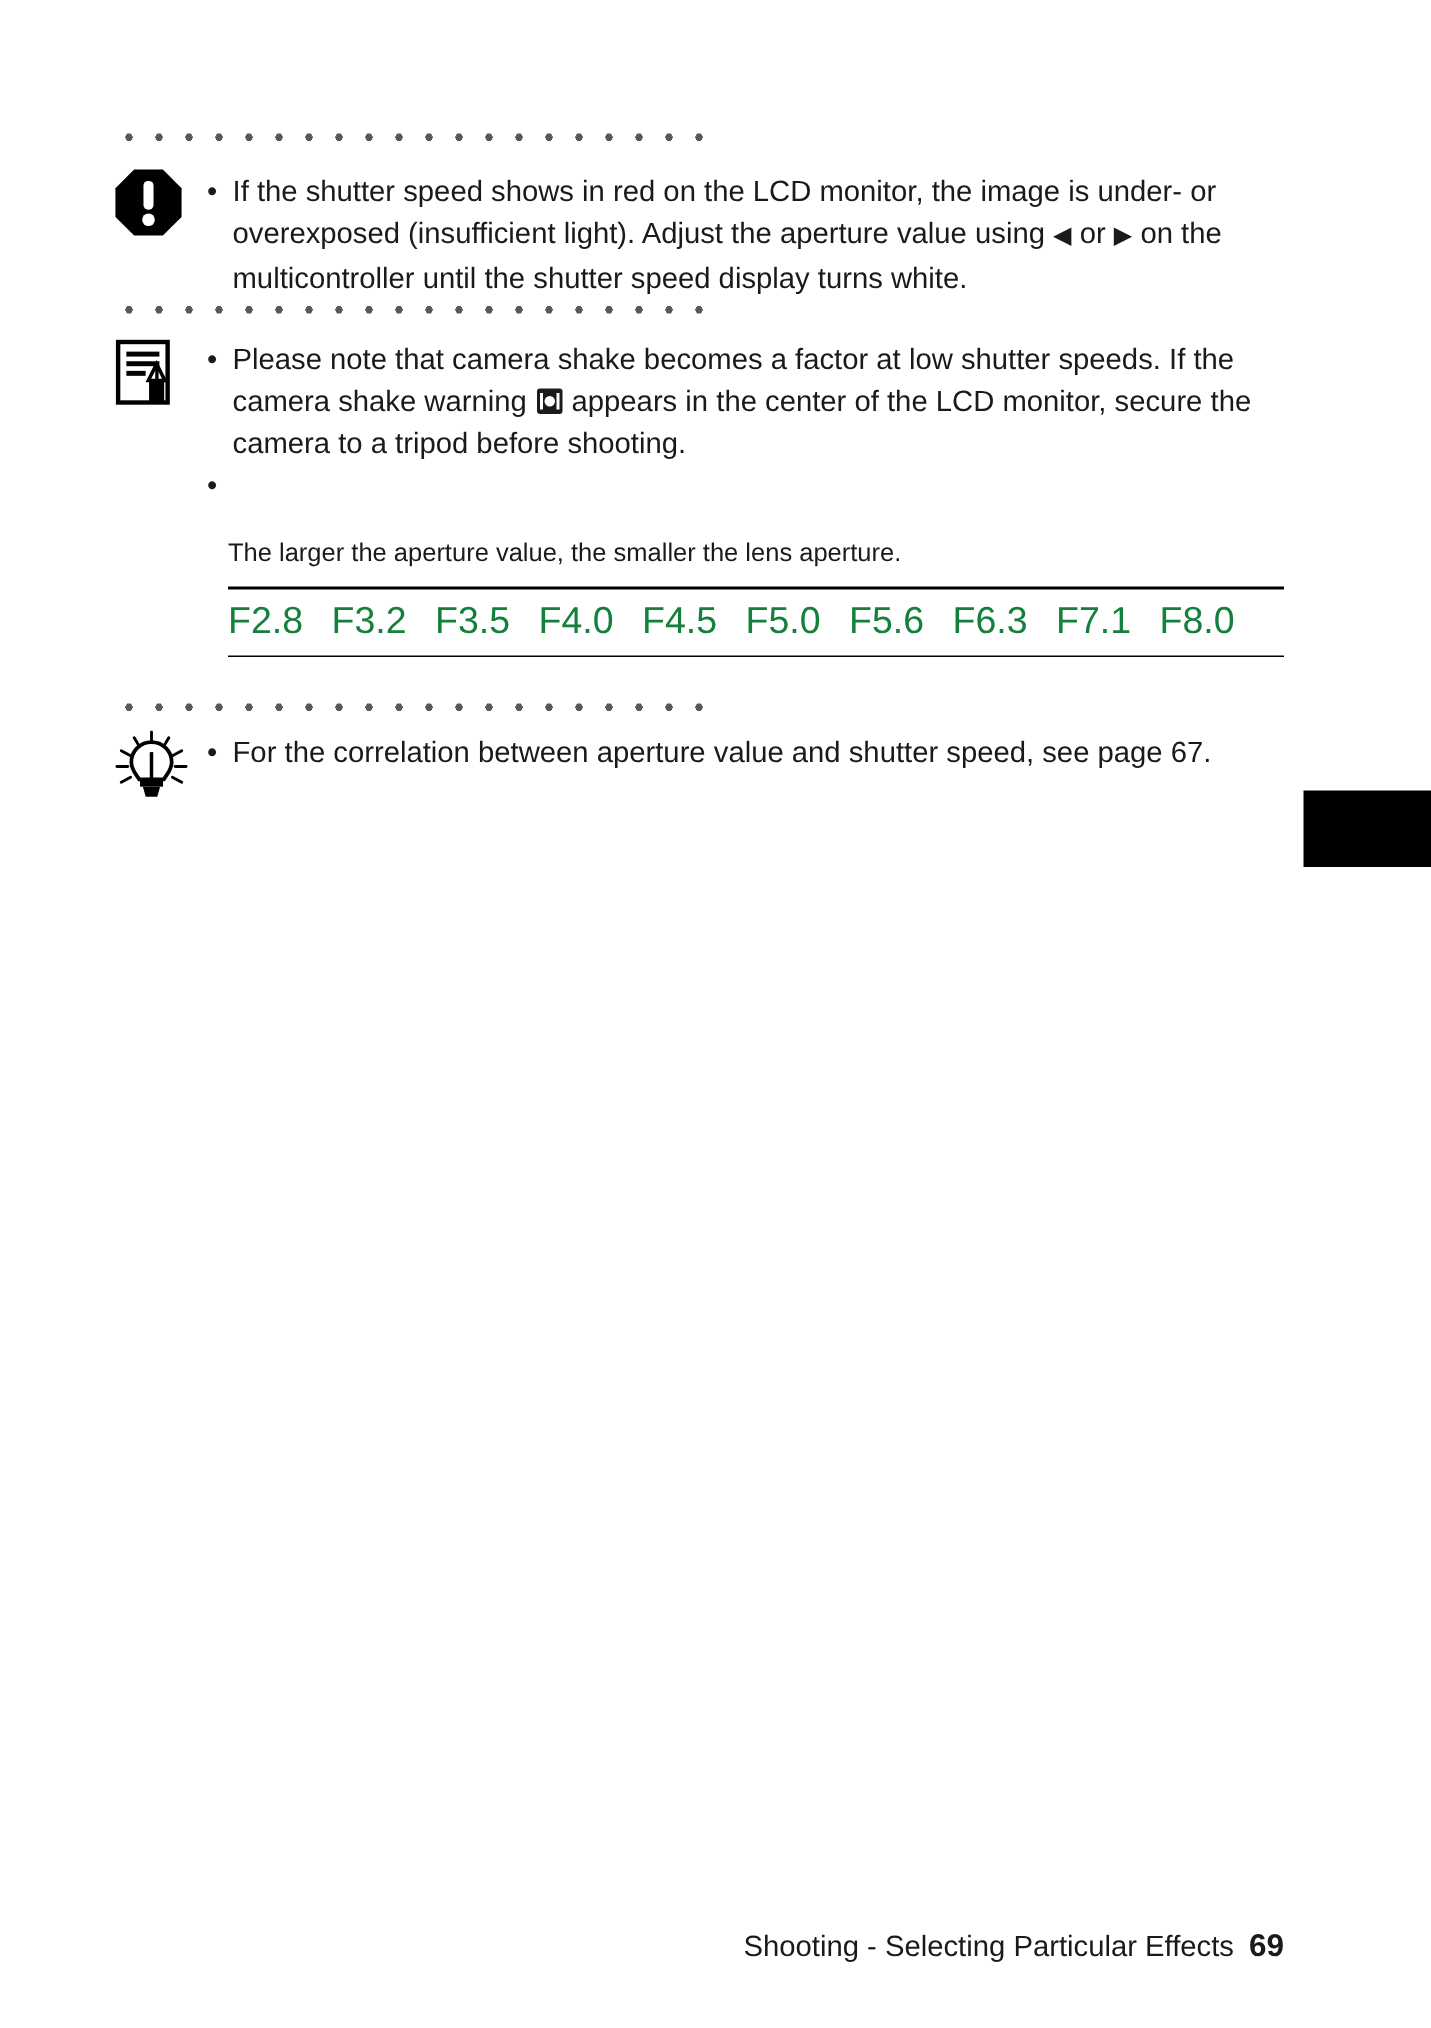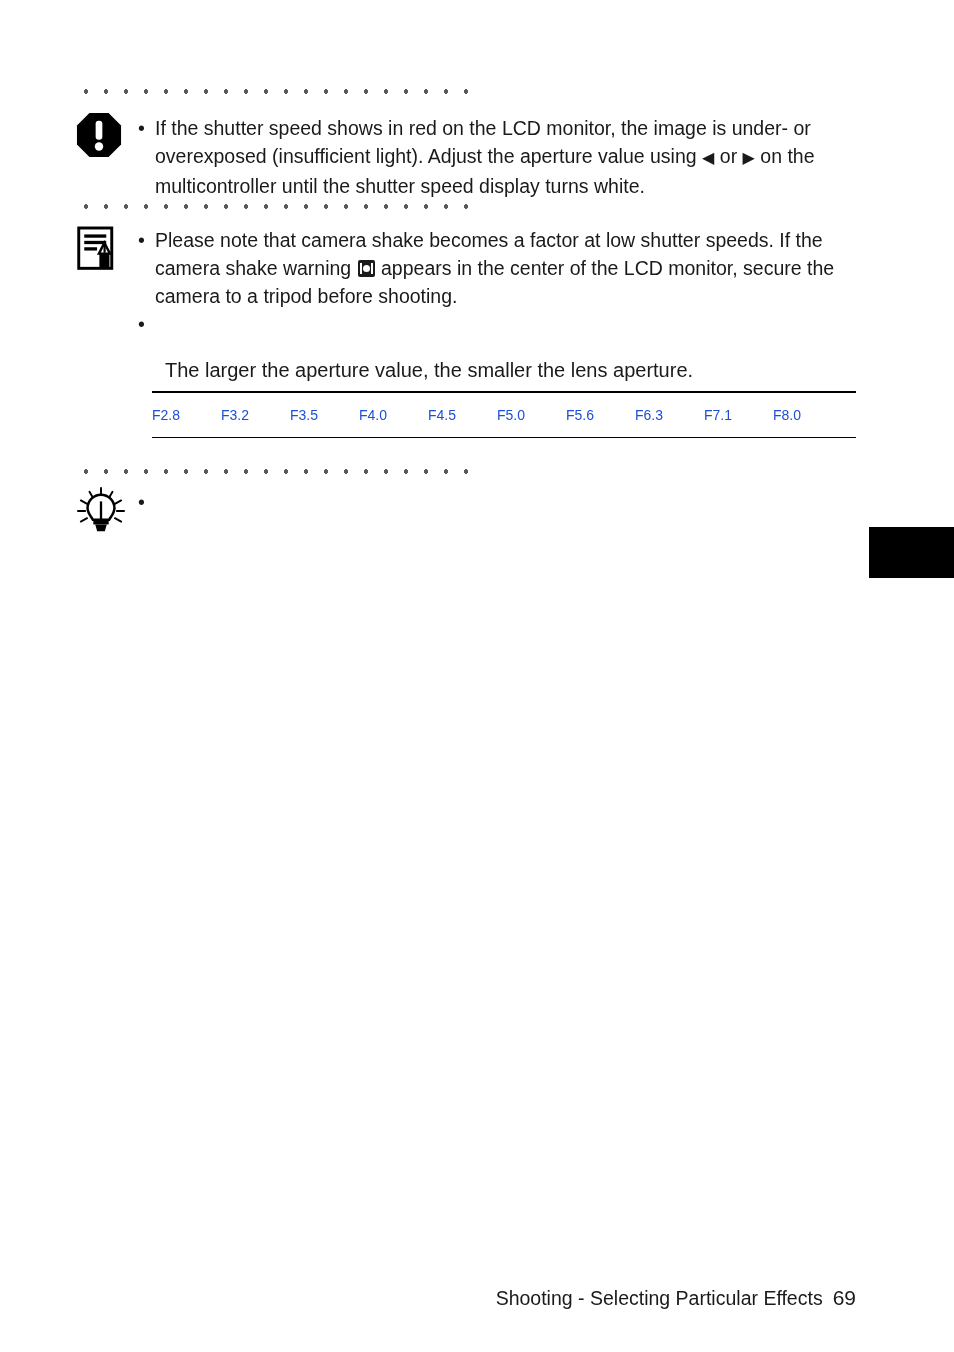--- a/index.html
+++ b/index.html
@@ -107,44 +107,44 @@
   .section-heading {
     position: absolute;
     left: 136px;
     font-size: 20px;
     font-weight: bold;
     color: #000;
     letter-spacing: -0.1px;
   }
   .section-sub {
     position: absolute;
-    left: 165px;
-    font-size: 20px;
+    left: 152px;
+    font-size: 17px;
     color: #1a1a1a;
   }
 
   .aperture-table {
     position: absolute;
     left: 152px;
     width: 704px;
   }
   .rule {
     height: 1.6px;
     background: #000;
     width: 100%;
   }
   .aperture-row {
     display: flex;
     height: 44px;
     align-items: center;
   }
   .aperture-cell {
     width: 69px;
-    font-size: 14px;
-    color: #1d4ed8;
+    font-size: 25px;
+    color: #15803d;
     flex: 0 0 auto;
   }
 
   
   .thumb-tab {
     position: absolute;
     left: 869px;
     top: 527px;
     width: 85px;
     height: 51px;
@@ -155,21 +155,21 @@
   .footer {
     position: absolute;
     left: 0;
     top: 1286px;
     width: 856px;
     text-align: right;
     font-size: 19.5px;
     color: #1a1a1a;
   }
   .footer .page-num {
-    font-weight: normal;
+    font-weight: bold;
     font-size: 21px;
     margin-left: 10px;
   }
 </style>
 </head>
 <body>
 
 <div class="page">
 
   <div class="dot-rule" style="top:89px;"></div>
@@ -253,20 +253,21 @@
         </g>
         <path d="M26 8 C33.7 8 40 14.3 40 22 C40 27.5 36.5 30.5 34.5 34 L17.5 34 C15.5 30.5 12 27.5 12 22 C12 14.3 18.3 8 26 8 Z" fill="#ffffff" stroke="#000000" stroke-width="2.6"></path>
         <rect x="24.8" y="15" width="2.4" height="19" fill="#000000"></rect>
         <rect x="18" y="34" width="16" height="5" fill="#000000"></rect>
         <path d="M20 39 L32 39 L30 46 L22 46 Z" fill="#000000"></path>
       </svg>
     </div>
     <div class="callout-body" style="top:1px;">
       <div class="bullet-row">
         <span class="bullet">•</span>
+        <span>For the correlation between aperture value and shutter speed, see page 67.</span>
       </div>
     </div>
   </div>
 
   <div class="thumb-tab"></div>
 
   <div class="footer">
     <span>Shooting - Selecting Particular Effects</span><span class="page-num">69</span>
   </div>
 

